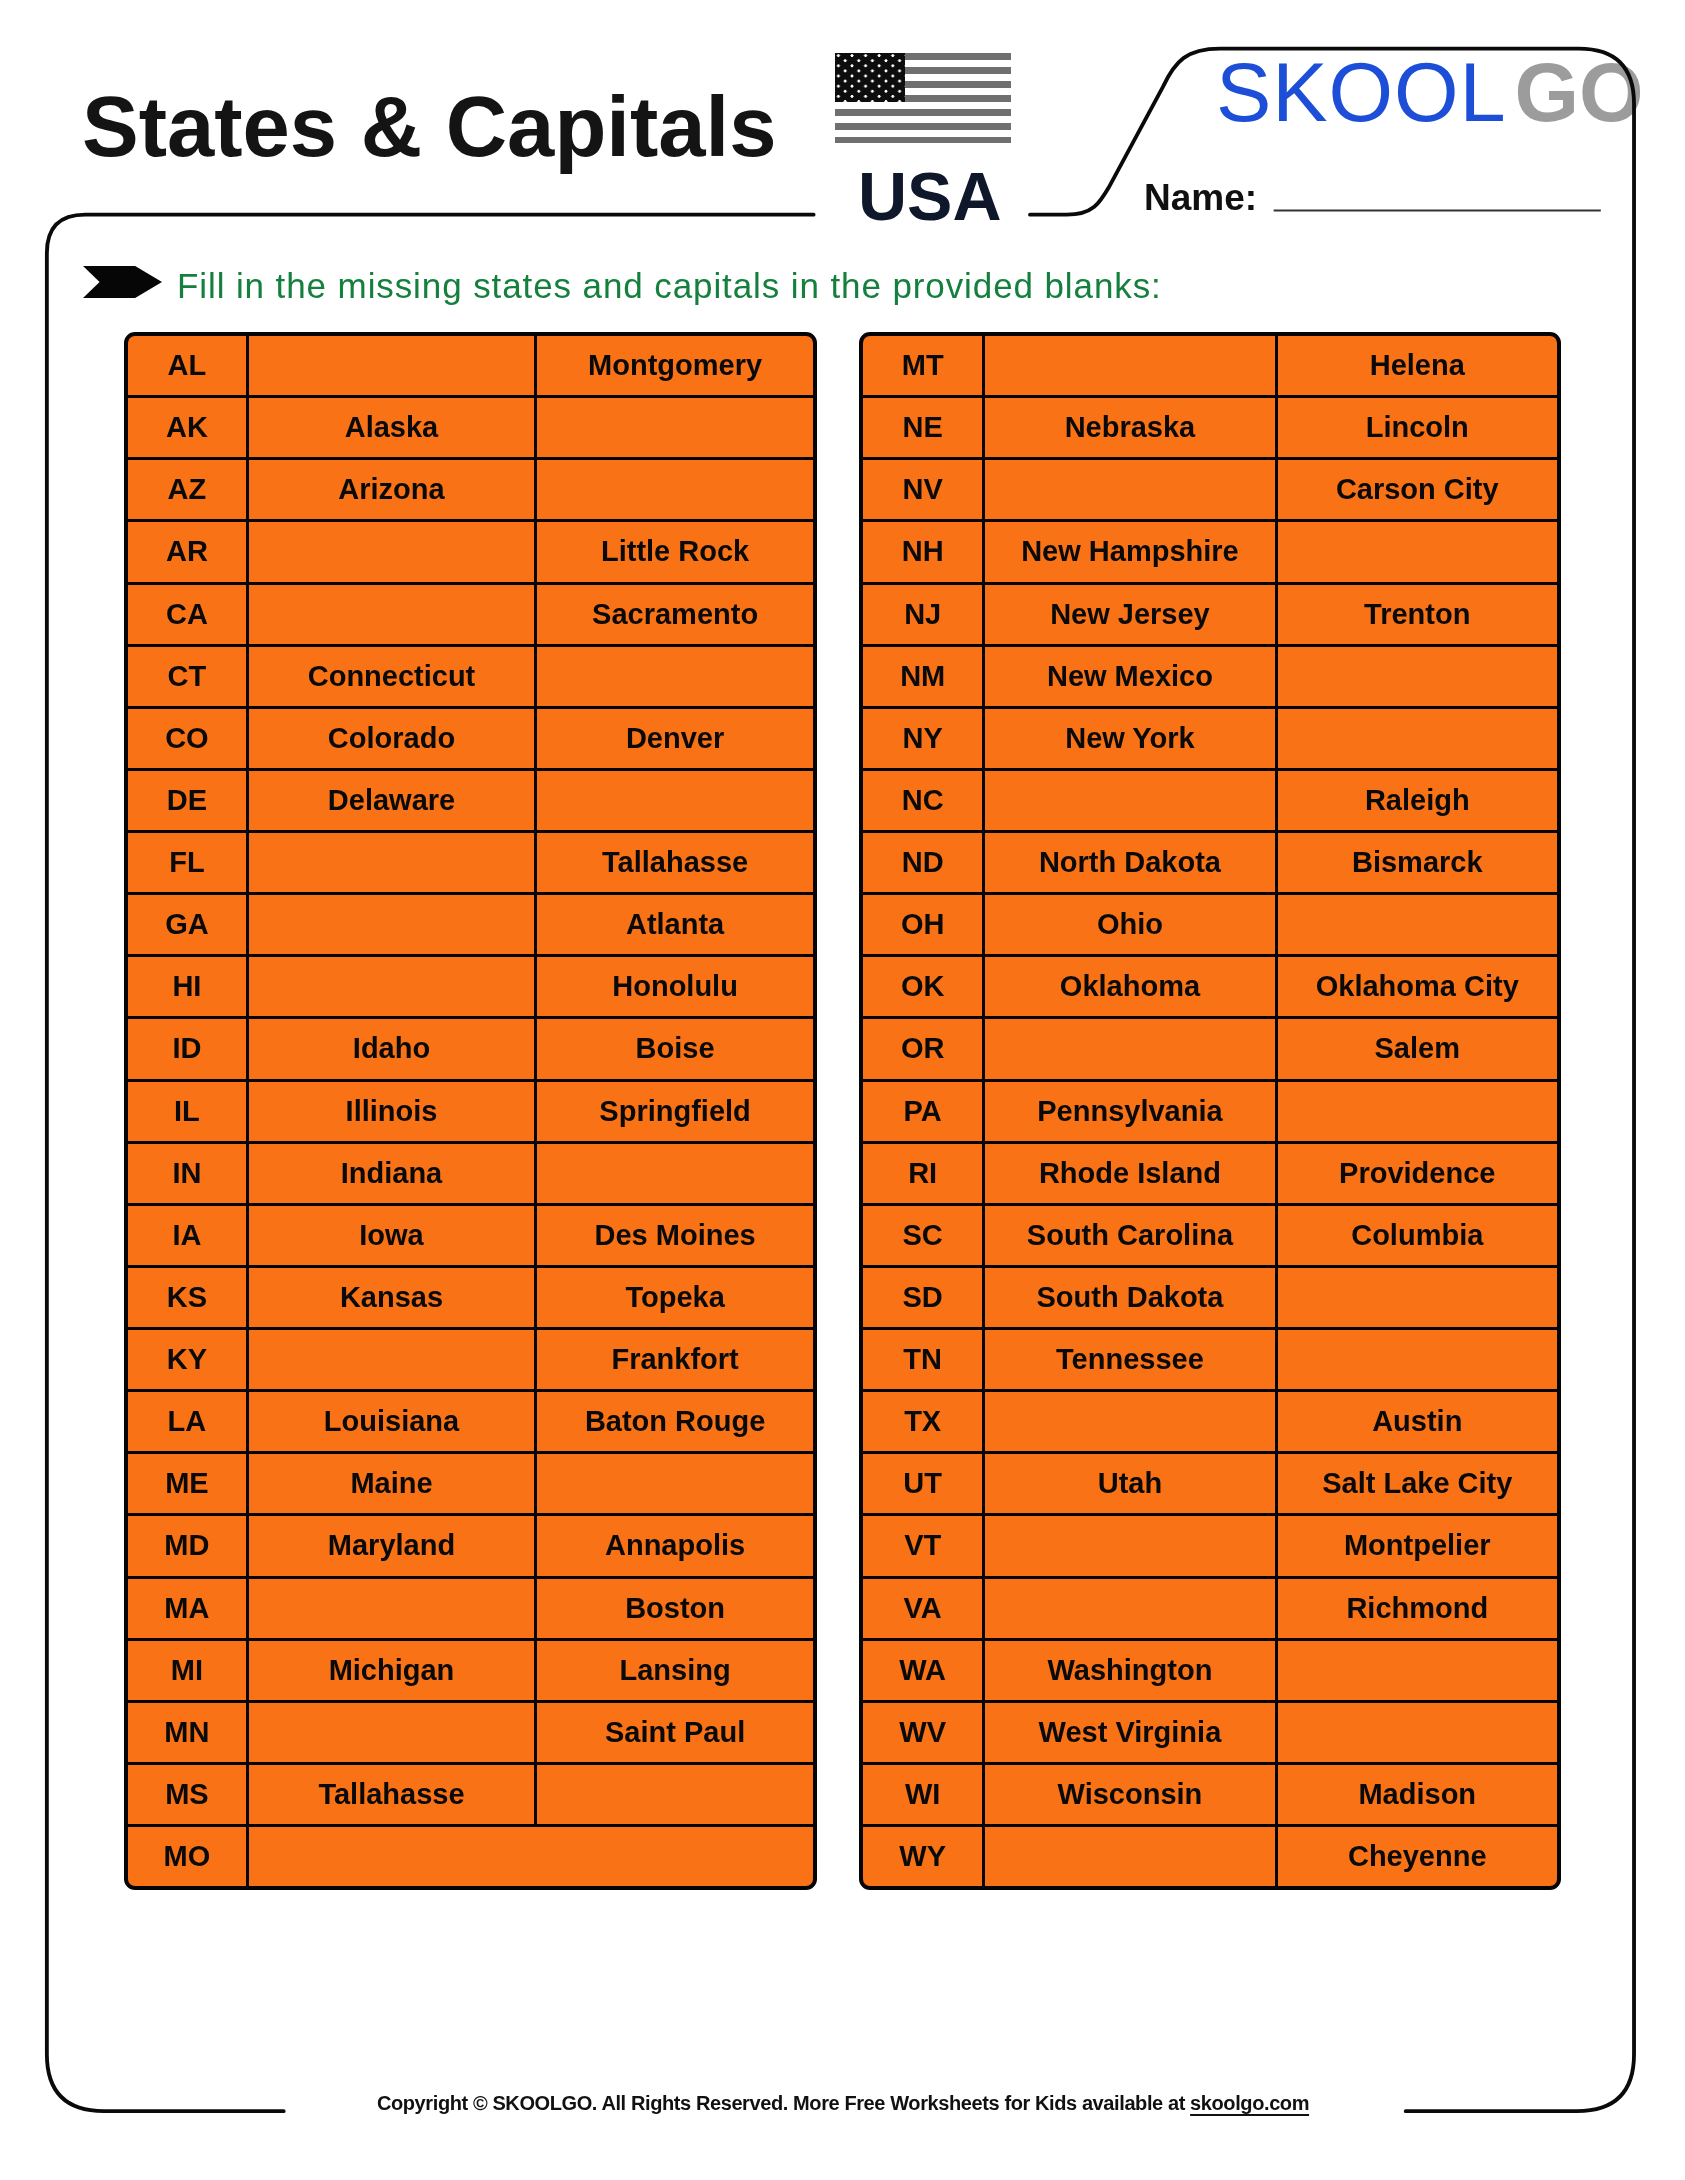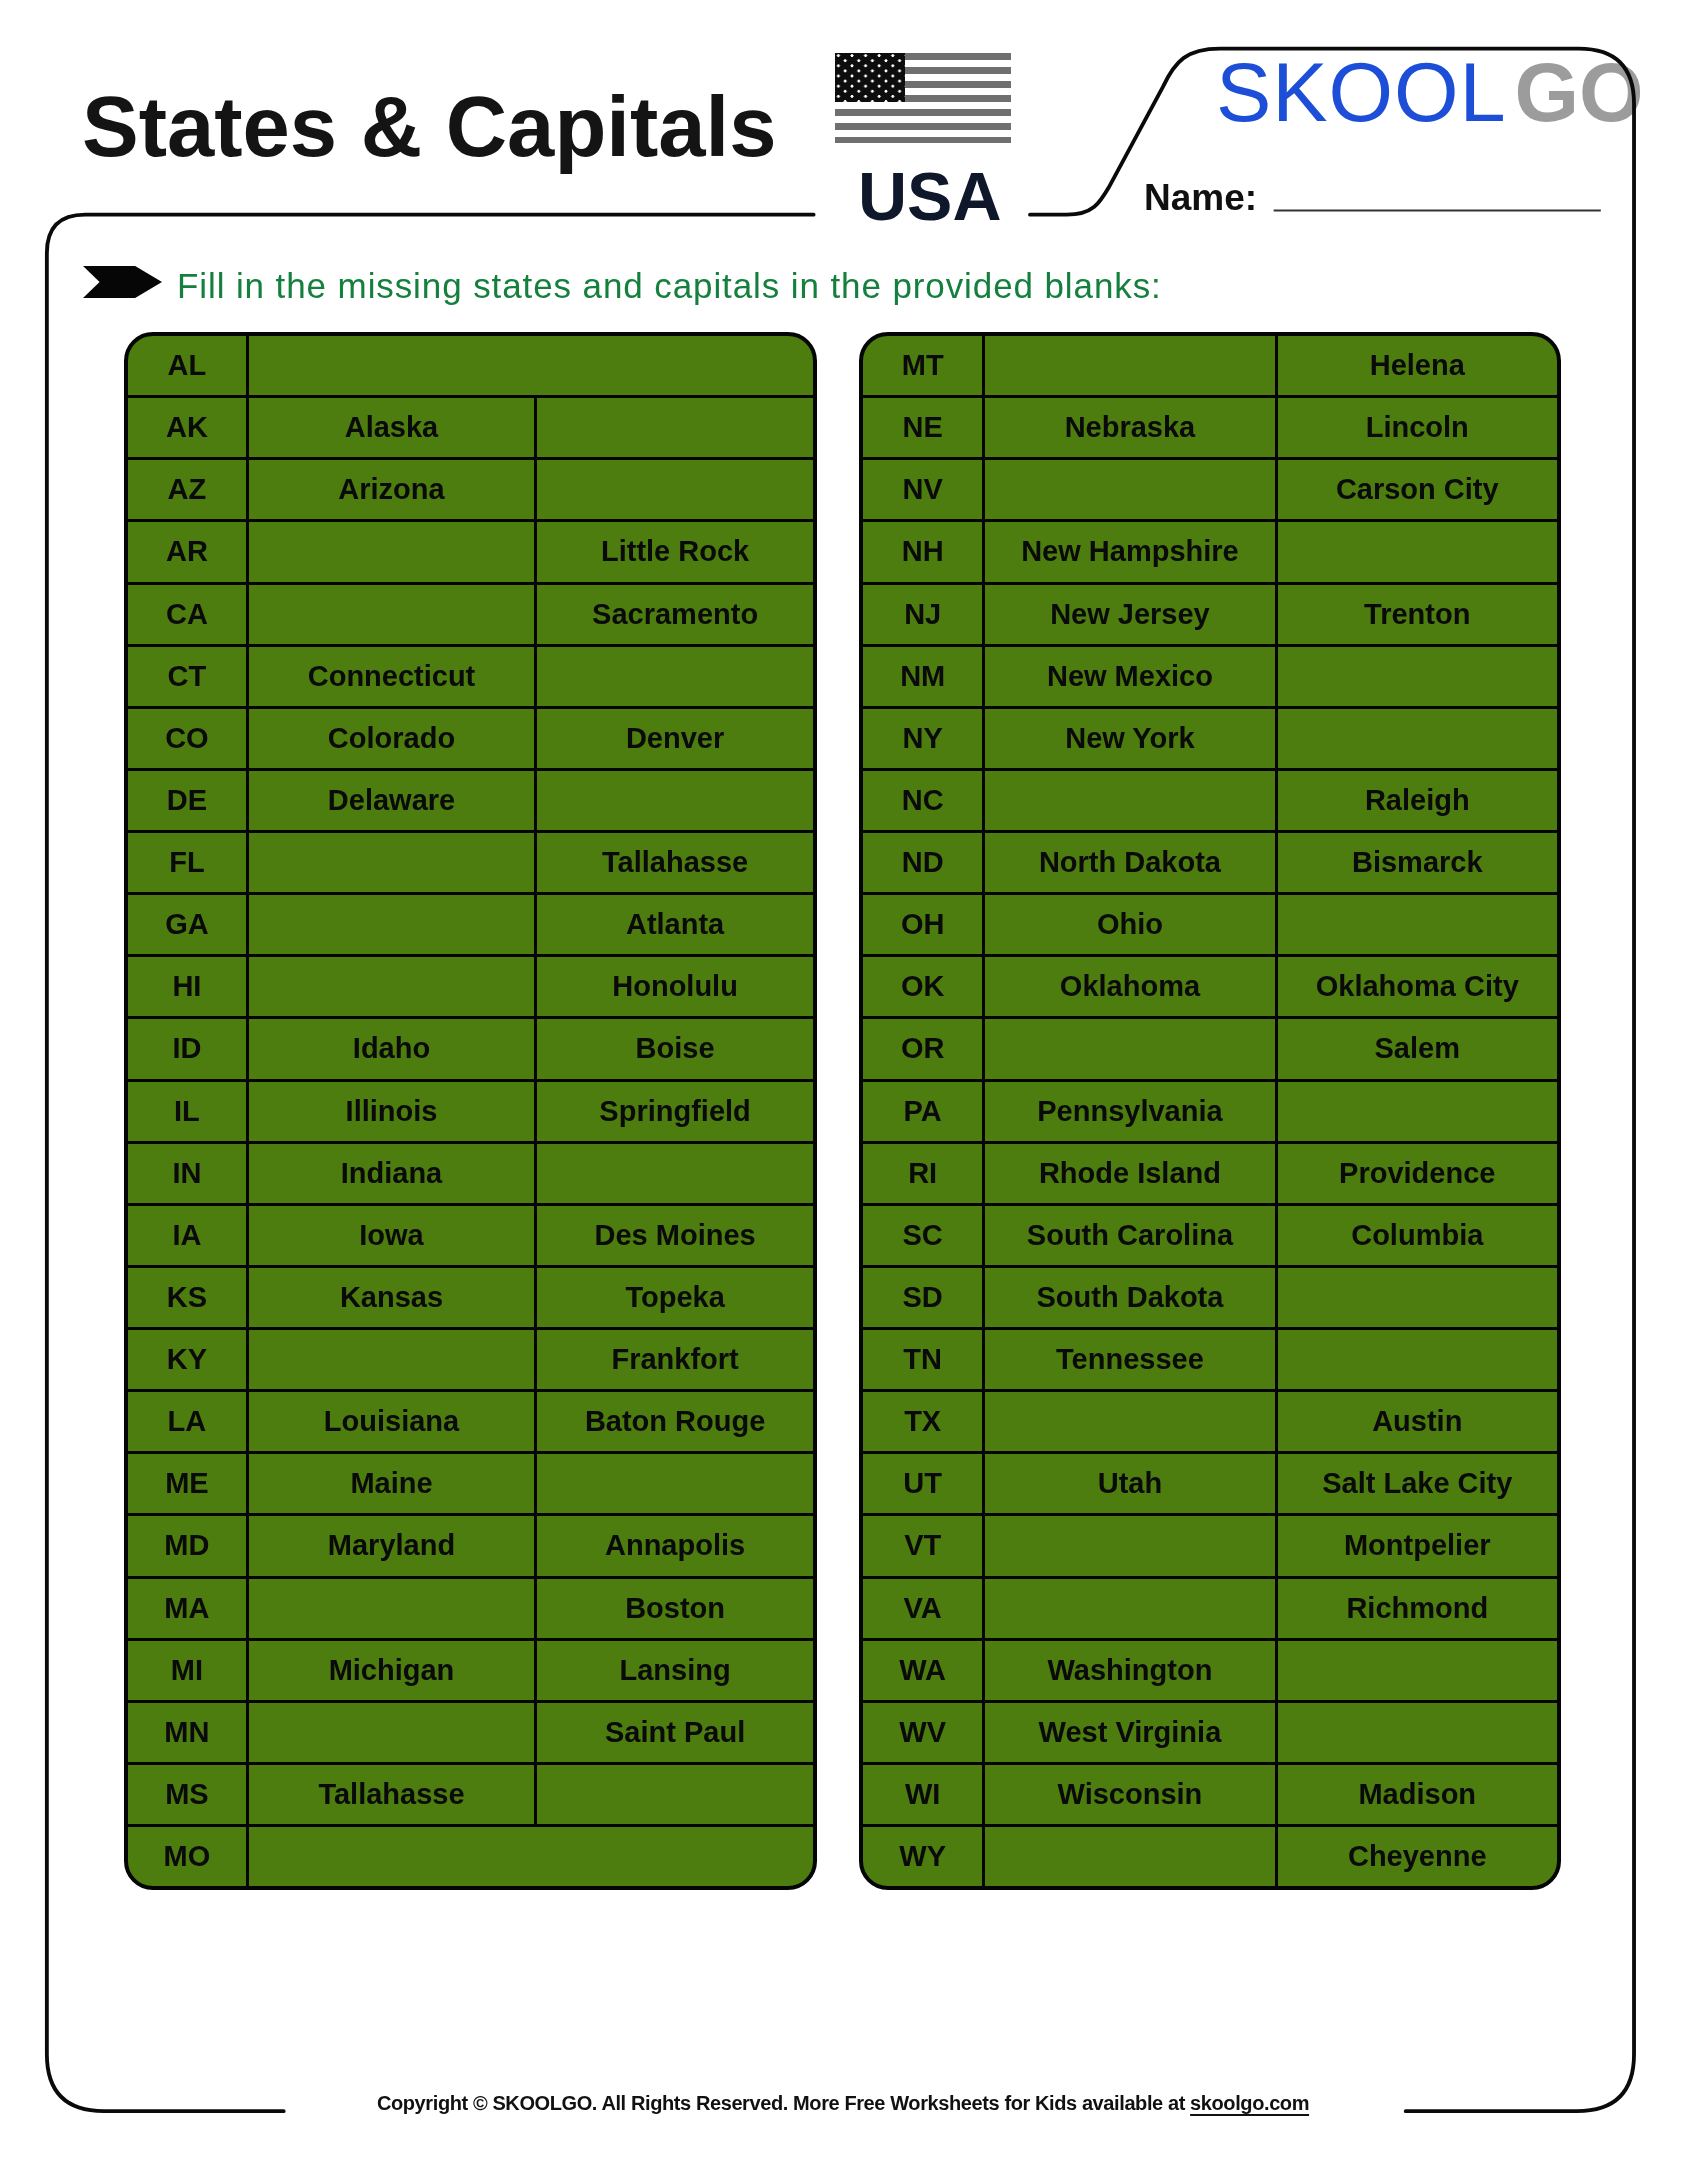--- a/index.html
+++ b/index.html
@@ -25,22 +25,22 @@
   .logo .gray{font-weight:700;color:#9c9c9c;letter-spacing:0px;margin-left:8px;}
   .name-label{position:absolute;left:1144px;top:177px;font-size:37px;font-weight:700;color:#101010;}
 
   
   .arrow{position:absolute;left:83px;top:266px;width:79px;height:32px;background:#060606;
          clip-path:polygon(0 0,66% 0,100% 50%,66% 100%,0 100%,21% 50%);}
   .instruction{position:absolute;left:177px;top:266px;font-size:35px;font-weight:400;
          letter-spacing:0.9px;color:#15803d;white-space:nowrap;}
 
   
-  .tbl{position:absolute;top:332px;height:1558px;border:4.3px solid #050505;border-radius:29px;
-       box-sizing:border-box;display:flex;flex-direction:column;overflow:hidden;background:#4d7c0f;}
+  .tbl{position:absolute;top:332px;height:1558px;border:4.3px solid #050505;border-radius:11px;
+       box-sizing:border-box;display:flex;flex-direction:column;overflow:hidden;background:#f97316;}
   .tbl-left{left:124px;width:693px;}
   .tbl-right{left:859px;width:702px;}
   .row{flex:1;display:grid;grid-template-columns:17.2% 42.1% auto;}
   .row + .row{border-top:3.4px solid #050505;}
   .cell{display:flex;align-items:center;justify-content:center;font-size:29px;font-weight:700;
         color:#0a0a0a;overflow:hidden;white-space:nowrap;}
   .cell.c2,.cell.c3{border-left:3.4px solid #050505;}
 
   
   .outline{position:absolute;left:0;top:0;pointer-events:none;}
@@ -72,20 +72,21 @@
     <path d="M 1495 247 L 1879 247" fill="none" stroke="#333" stroke-width="2.5"></path>
   </svg>
 
   <div class="arrow"></div>
   <div class="instruction">Fill in the missing states and capitals in the provided blanks:</div>
 
   <div class="tbl tbl-left" id="tbl-left">
       <div class="row">
         <div class="cell c1">AL</div>
         <div class="cell c2"></div>
+        <div class="cell c3">Montgomery</div>
       </div>
       <div class="row">
         <div class="cell c1">AK</div>
         <div class="cell c2">Alaska</div>
         <div class="cell c3"></div>
       </div>
       <div class="row">
         <div class="cell c1">AZ</div>
         <div class="cell c2">Arizona</div>
         <div class="cell c3"></div>

